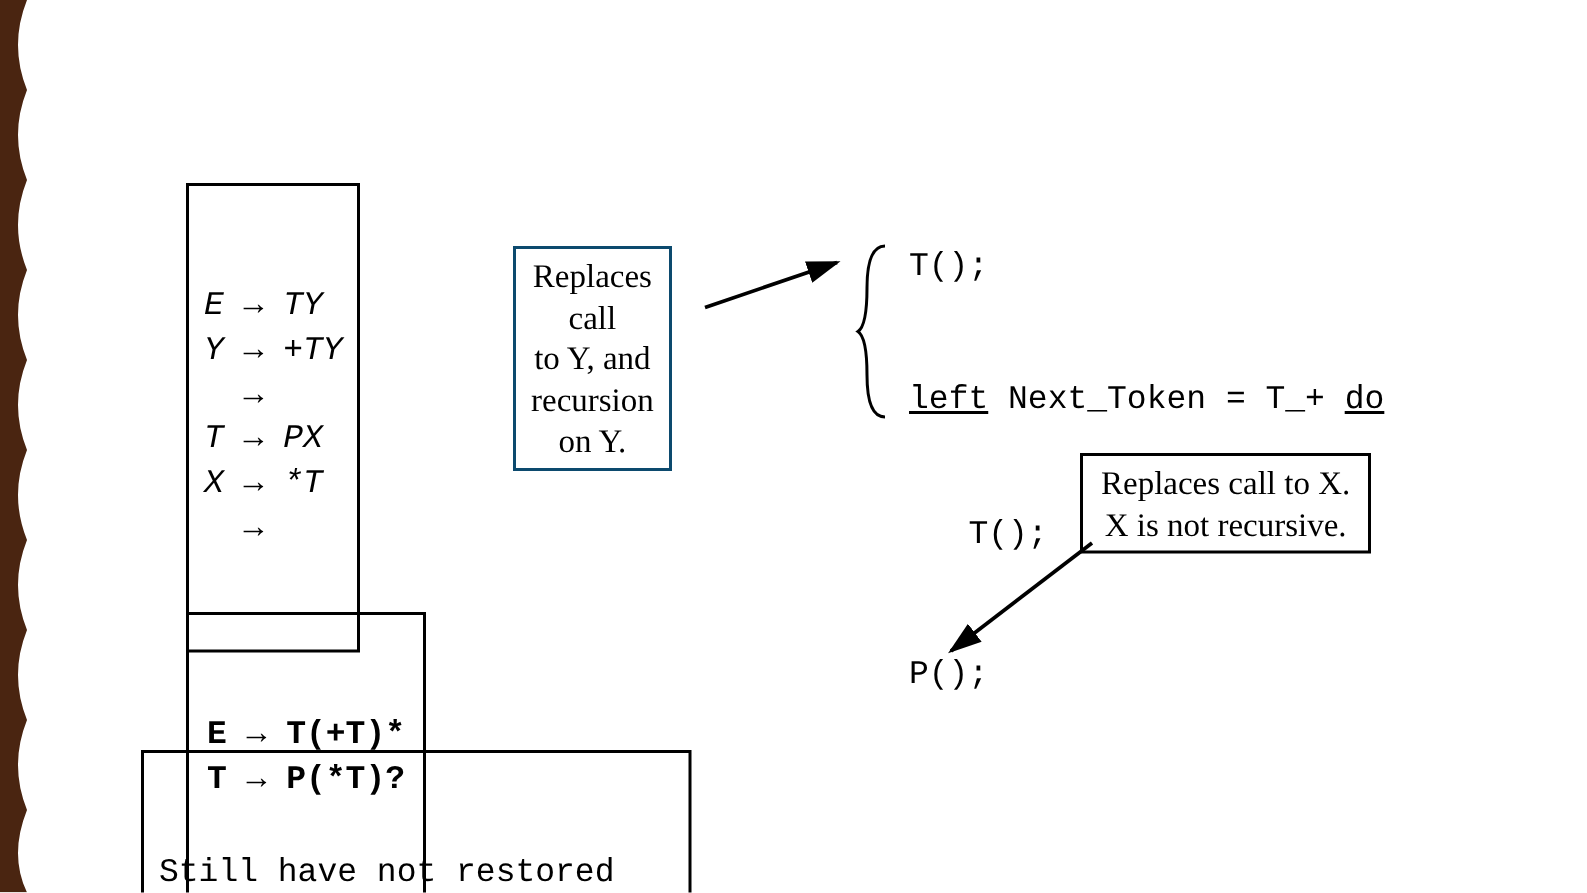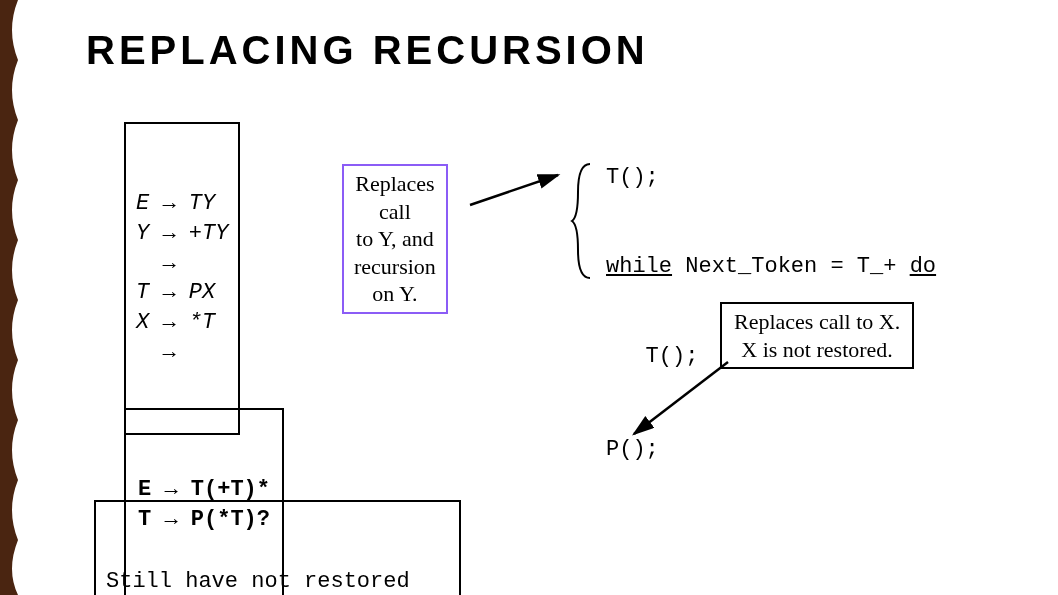--- a/index.html
+++ b/index.html
@@ -47,21 +47,21 @@
     left: 124px;
     top: 122px;
     border: 2px solid #000;
     padding: 6px 10px 6px 10px;
     font-style: italic;
   }
   .replaces-box {
     position: absolute;
     left: 342px;
     top: 164px;
-    border: 2px solid #8b5cf6;
+    border: 2px solid #0c4a6e;
     padding: 4px 10px;
     font-family: Georgia, serif;
     font-size: 22px;
     text-align: center;
     line-height: 1.25;
   }
   .code-e {
     position: absolute;
     left: 540px;
     top: 104px;
@@ -111,21 +111,20 @@
 
 <svg class="wave-border" viewBox="0 0 30 595" preserveAspectRatio="none">
   <path d="M0,0 L18,0 
            Q6,30 18,60 Q6,90 18,120 Q6,150 18,180 Q6,210 18,240 
            Q6,270 18,300 Q6,330 18,360 Q6,390 18,420 Q6,450 18,480 
            Q6,510 18,540 Q6,570 18,595 L0,595 Z" fill="#4a2511"></path>
 </svg>
 
 <div class="content">
 
-  <div class="title">REPLACING RECURSION</div>
 
   <div class="grammar-box mono">
     <div>E → TY
 Y → +TY
   →
 T → PX
 X → *T
   →</div>
   </div>
 
@@ -145,29 +144,29 @@
     </defs>
     <line x1="2" y1="35" x2="90" y2="5" stroke="#000" stroke-width="2.5" marker-end="url(#ah1)"></line>
   </svg>
 
   <svg class="brace" style="left:570px; top:162px;" width="24" height="120">
     <path d="M20,2 Q8,2 8,30 Q8,55 2,59 Q8,63 8,88 Q8,116 20,116" fill="none" stroke="#000" stroke-width="2"></path>
   </svg>
 
   <div class="code-e mono">
     <div>     T();</div>
-    <div><span>     </span><span class="u">while</span><span> Next_Token = T_+ </span><span class="u">do</span></div>
+    <div><span>     </span><span class="u">left</span><span> Next_Token = T_+ </span><span class="u">do</span></div>
     <div>        T();</div>
     
     
   </div>
 
   <div class="replaces-x-box">
     <div style="white-space:pre;">Replaces call to X.
-X is not restored.</div>
+X is not recursive.</div>
   </div>
 
   <svg class="arrow" style="left:628px; top:360px;" width="110" height="80">
     <defs>
       <marker id="ah2" markerWidth="10" markerHeight="10" refX="8" refY="3" orient="auto">
         <path d="M0,0 L9,3 L0,6 Z" fill="#000"></path>
       </marker>
     </defs>
     <line x1="100" y1="2" x2="6" y2="74" stroke="#000" stroke-width="2.5" marker-end="url(#ah2)"></line>
   </svg>

